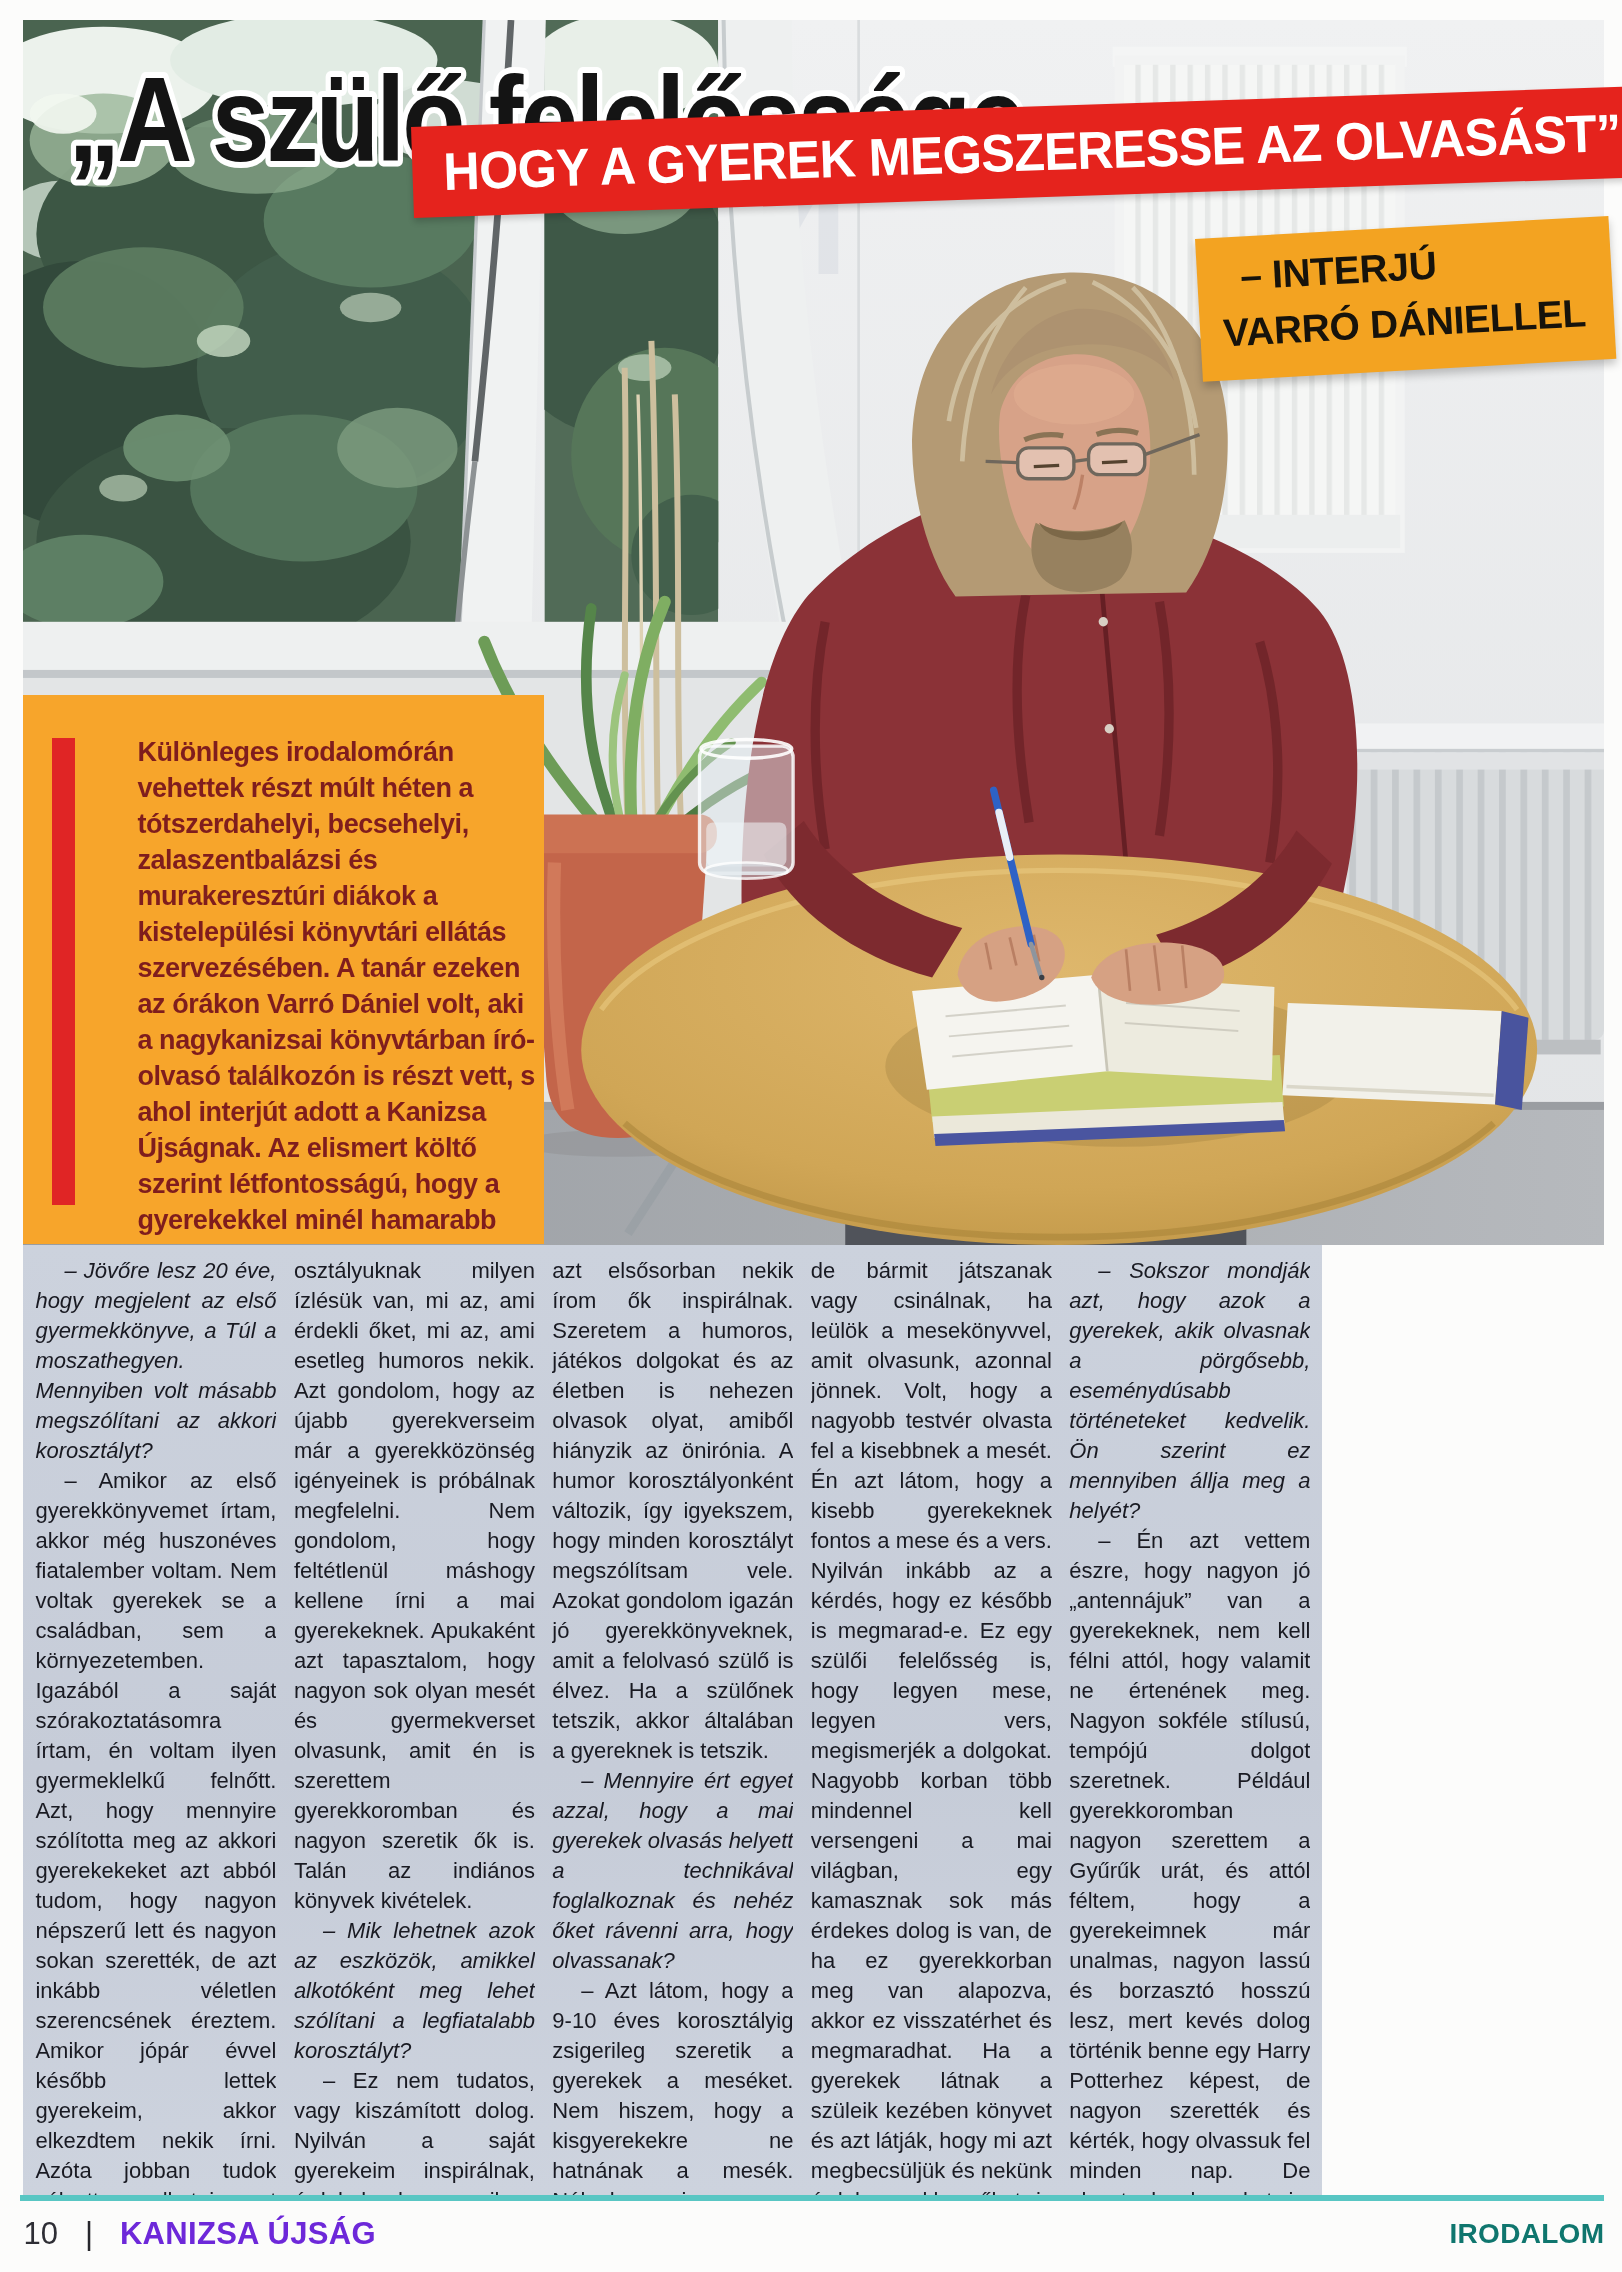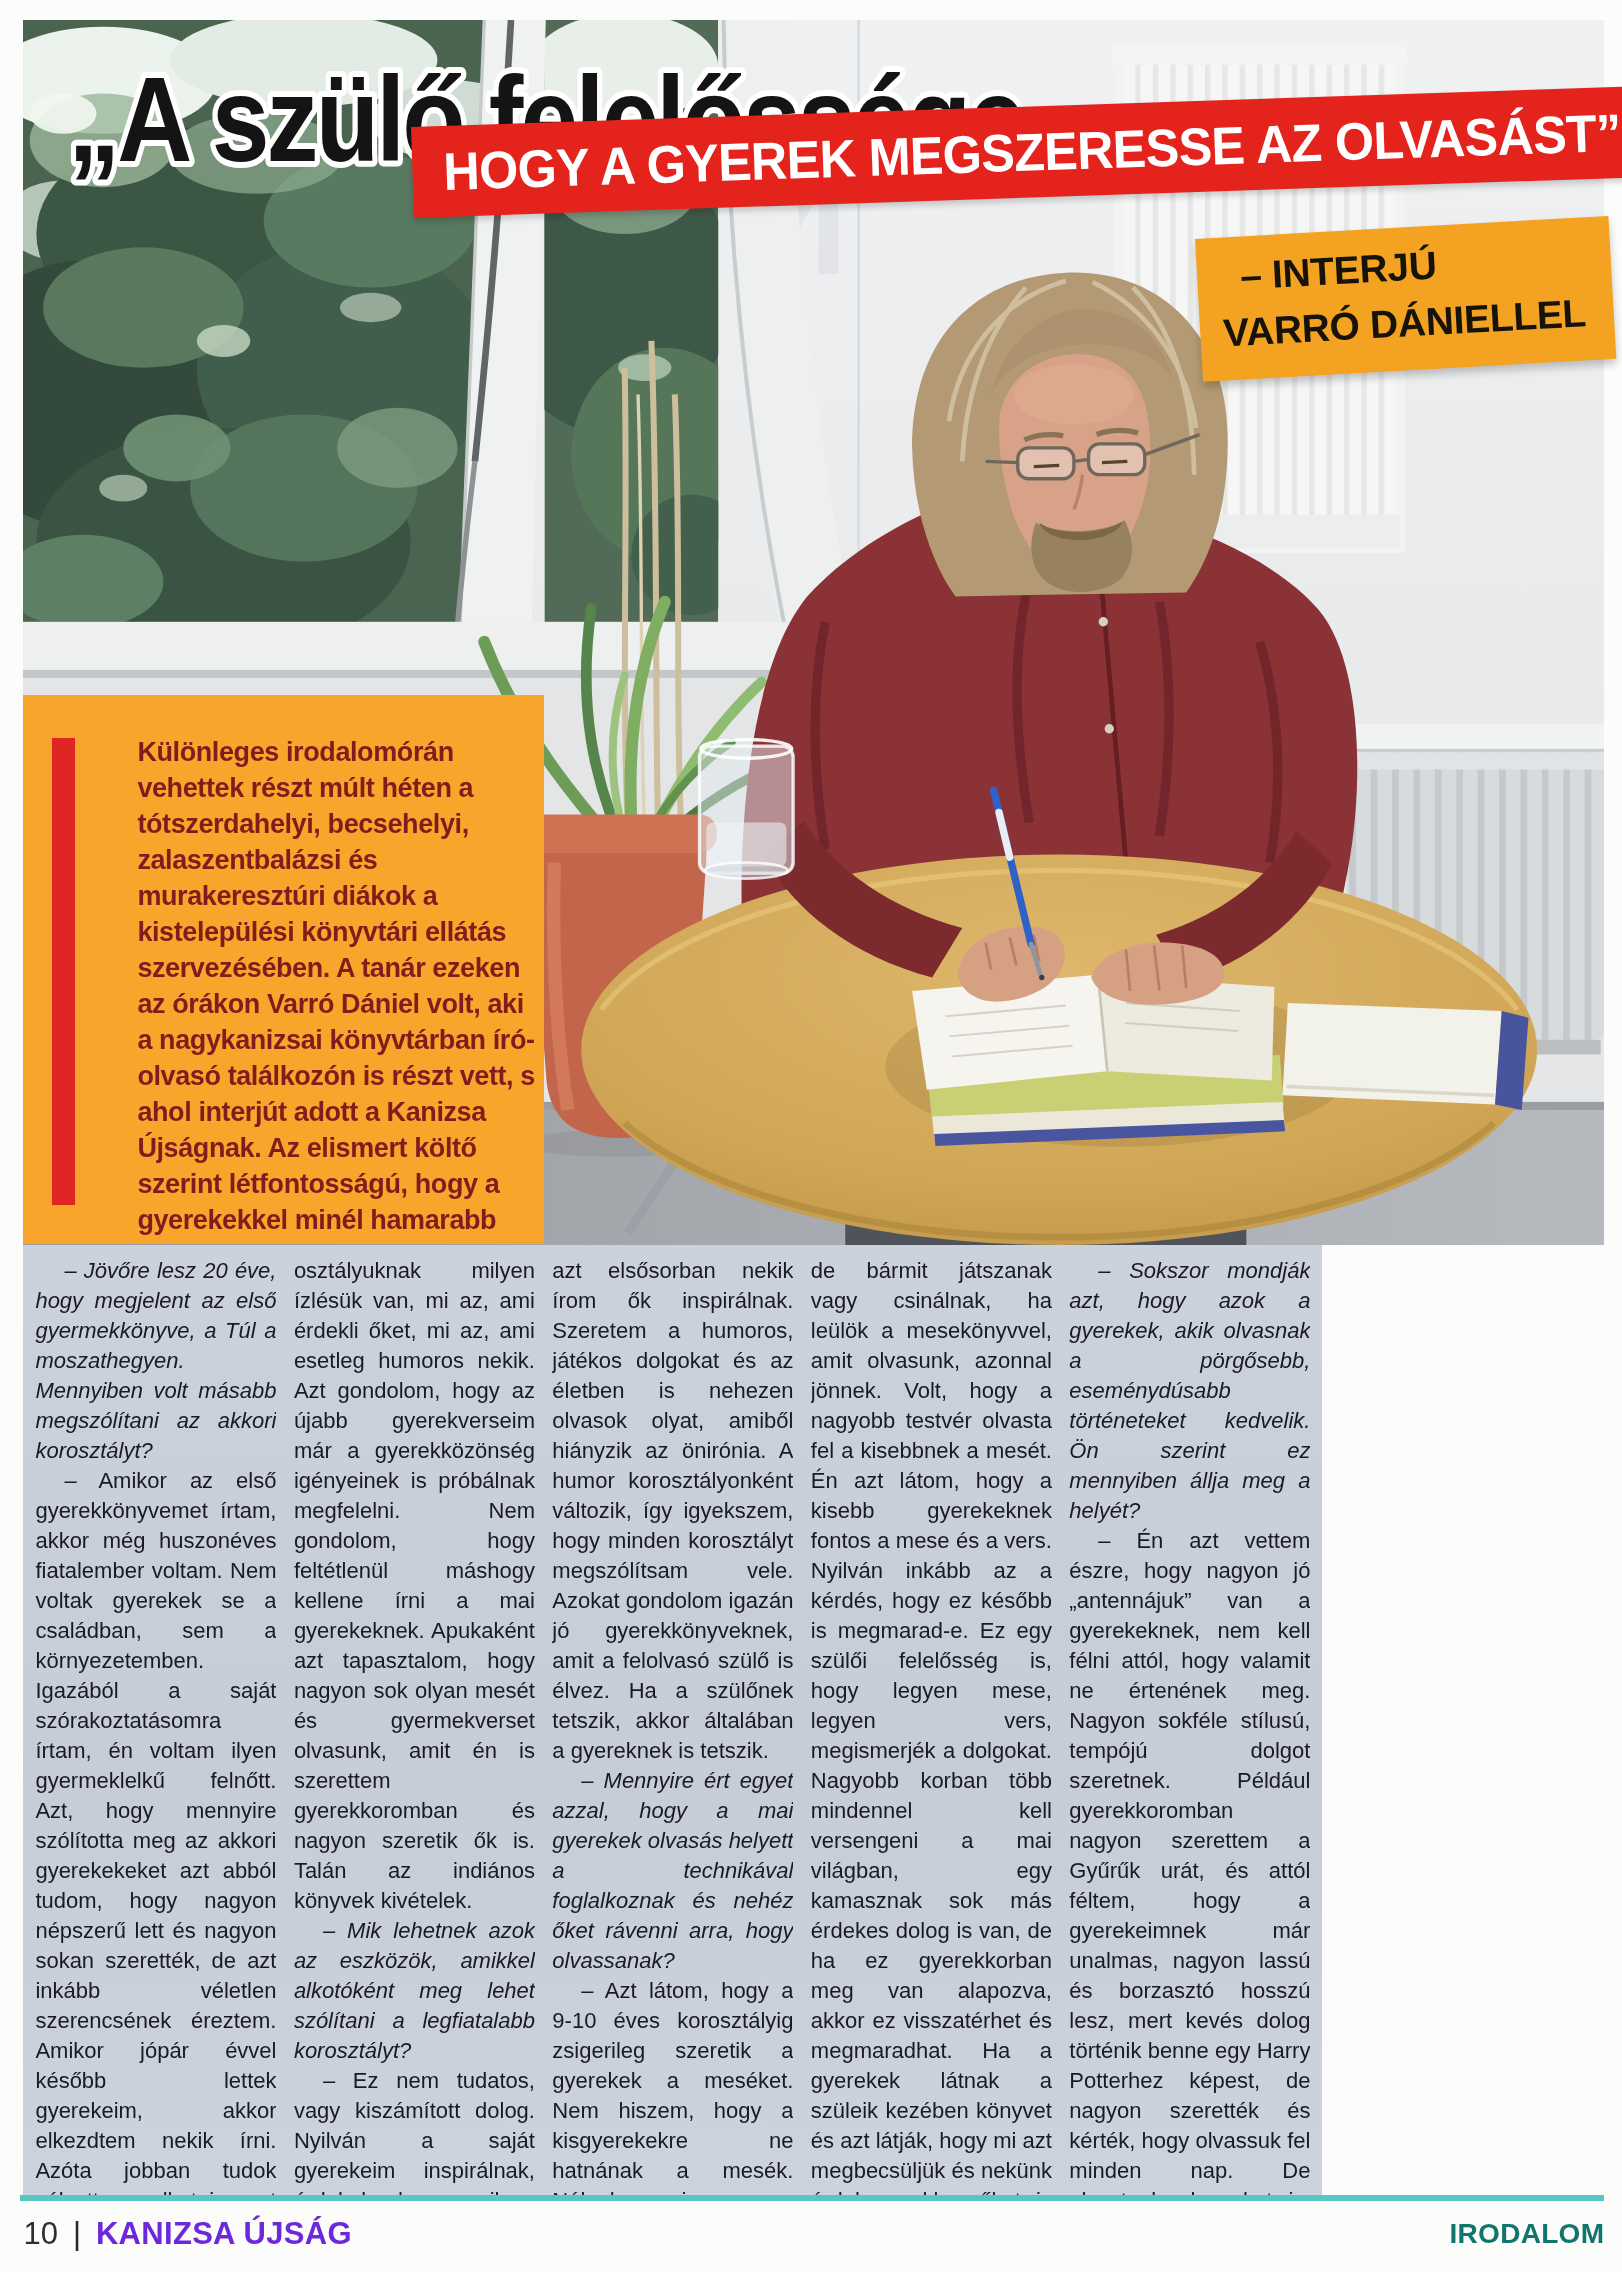--- a/index.html
+++ b/index.html
@@ -32,21 +32,21 @@
            display:flex;gap:17.4px;padding:10.7px 12px 0 12px;box-sizing:border-box;}
   .col{flex:1 1 0;overflow:hidden;}
   .para{margin:0;font-size:22px;line-height:30px;color:#191a22;text-align:justify;}
   .para.question{font-style:italic;}
   .para.ind{text-indent:29px;}
   .para.byline{text-align:left;font-weight:700;font-style:normal;margin-top:4px;}
 
   .teal-rule{position:absolute;left:20px;top:2195px;width:1584px;height:6px;background:#58c6c3;}
   .footer{position:absolute;left:23.4px;right:18.7px;top:2207px;height:53px;display:flex;
           justify-content:space-between;align-items:center;}
-  .footer-left{display:flex;align-items:baseline;gap:15px;}
+  .footer-left{display:flex;align-items:baseline;gap:27px;}
   .pagenum{font-size:31px;color:#2e2e35;}
   .sep{font-size:31px;font-weight:300;color:#26262c;}
   .paper{font-size:31px;font-weight:700;color:#6d28d9;letter-spacing:0.3px;}
   .footer-right{font-size:28px;font-weight:700;color:#0f766e;letter-spacing:0.3px;}
 </style>
 </head>
 <body>
 
 <div class="page">
 

